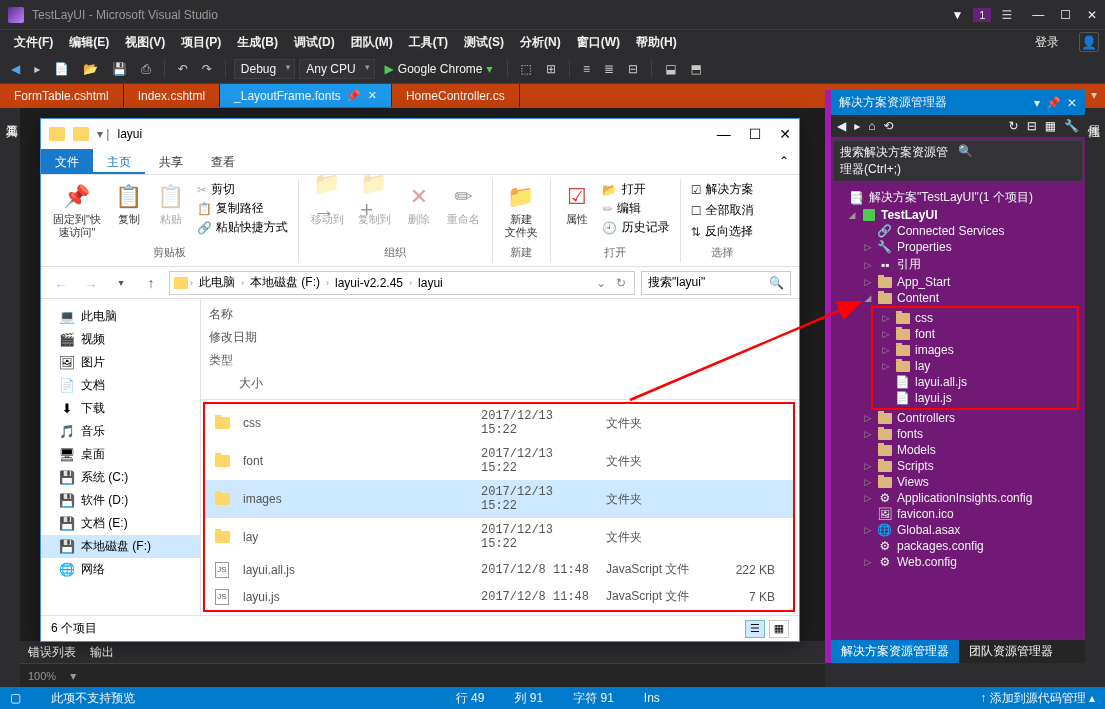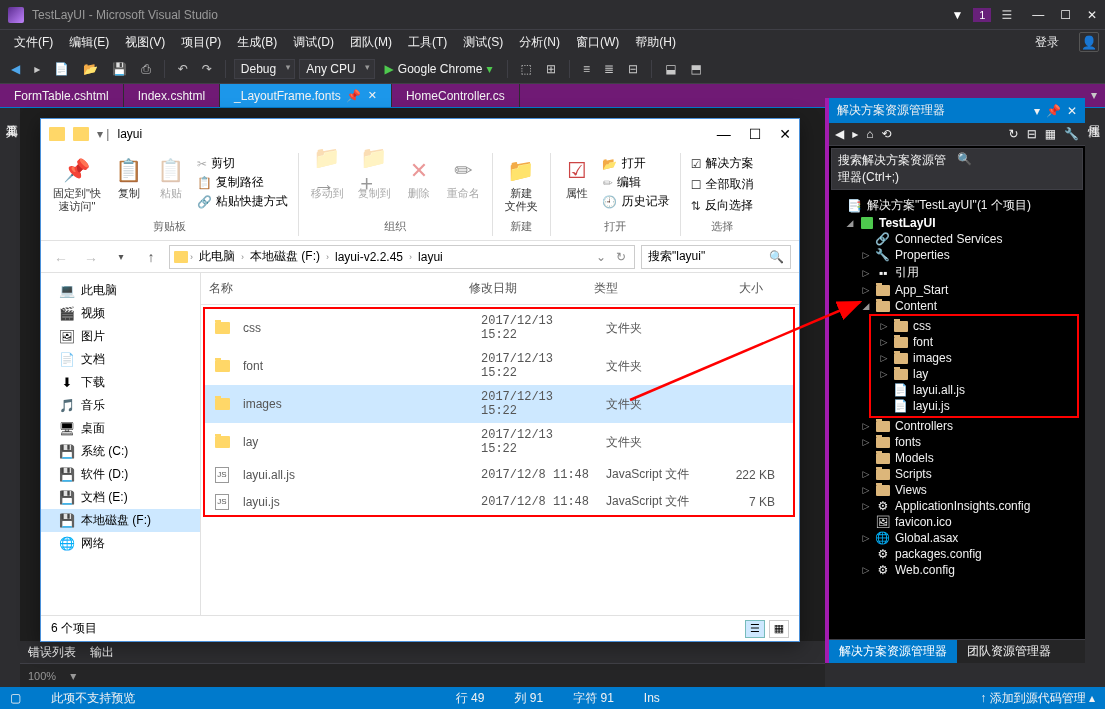--- a/index.html
+++ b/index.html
@@ -6,38 +6,38 @@
 body{background:#2d2d30;width:1105px;height:709px;overflow:hidden;position:relative;}
 .titlebar{height:30px;background:#2d2d30;display:flex;align-items:center;padding:0 8px;border-bottom:1px solid #3f3f46;}
 .vs-logo{width:16px;height:16px;background:linear-gradient(135deg,#5c2d91,#c084fc);border-radius:2px;margin-right:8px;}
 .title-text{color:#999;font-size:12px;}
 .titlebar-right{margin-left:auto;display:flex;align-items:center;gap:10px;}
 .flag-badge{background:#68217a;color:#fff;padding:1px 6px;font-size:11px;}
 .quick-launch{background:#333337;border:1px solid #3f3f46;padding:2px 6px;width:200px;color:#999;font-size:11px;}
 .win-btns{display:flex;gap:16px;margin-left:10px;color:#f1f1f1;}
 .win-btn{cursor:pointer;font-size:12px;}
 .menubar{height:24px;display:flex;align-items:center;padding:0 6px;gap:0;}
-.menu-item{padding:3px 8px;color:#f1f1f1;cursor:pointer;}
+.menu-item{padding:3px 8px;color:#f1f1f1;cursor:pointer;font-weight:bold;}
 .login-btn{margin-left:auto;padding:3px 12px;color:#e5e5e5;}
 .avatar{width:20px;height:20px;border:1px solid #555;border-radius:2px;margin-left:8px;display:inline-flex;align-items:center;justify-content:center;font-size:13px;}
 .toolbar{height:30px;background:#2d2d30;border-bottom:1px solid #3f3f46;display:flex;align-items:center;padding:0 6px;gap:4px;}
 .tb-btn{padding:3px 5px;color:#c8c8c8;cursor:pointer;display:inline-flex;align-items:center;}
 .tb-sep{width:1px;height:18px;background:#3f3f46;margin:0 4px;}
 .tb-dropdown{background:#333337;border:1px solid #3f3f46;padding:2px 18px 2px 6px;color:#f1f1f1;position:relative;}
 .tb-dropdown::after{content:"▾";position:absolute;right:4px;top:2px;color:#999;font-size:9px;}
 .play-btn{color:#4ec94e;display:inline-flex;align-items:center;gap:4px;padding:2px 6px;}
-.tabbar{height:24px;background:#701a75;display:flex;align-items:stretch;border-bottom:1px solid #007acc;}
+.tabbar{height:24px;background:#c2410c;display:flex;align-items:stretch;border-bottom:1px solid #007acc;}
 .tab{padding:4px 14px;color:#969696;border-right:1px solid #2d2d30;cursor:pointer;display:flex;align-items:center;gap:6px;}
 .tab.active{background:#1c97ea;color:#fff;}
 .tab-close{font-size:11px;}
 .side-tab{writing-mode:vertical-lr;background:#2d2d30;padding:8px 3px;color:#f1f1f1;border-right:1px solid #3f3f46;position:absolute;left:0;top:108px;}
 .side-tab-r{writing-mode:vertical-lr;background:#2d2d30;padding:8px 3px;color:#f1f1f1;position:absolute;right:0;top:108px;}
 .main-area{position:absolute;left:20px;top:108px;right:280px;bottom:46px;background:#1e1e1e;}
 .editor-gutter{position:absolute;left:0;top:0;width:60px;height:20px;background:#1e1e1e;color:#2b91af;font-size:11px;padding:2px 4px;}
-.solution-panel{position:absolute;right:20px;top:90px;width:260px;bottom:46px;background:#000000;border-left:4px solid #a21caf;display:flex;flex-direction:column;margin-top:8px;}
+.solution-panel{position:absolute;right:20px;top:90px;width:260px;bottom:46px;background:#701a75;border-left:6px solid #a21caf;display:flex;flex-direction:column;}
 .panel-title{background:#007acc;color:#fff;padding:4px 8px;display:flex;align-items:center;font-size:12px;}
 .panel-title-right{margin-left:auto;display:flex;gap:6px;}
 .panel-toolbar{background:#2d2d30;padding:4px 6px;display:flex;align-items:center;gap:8px;color:#f1f1f1;border-bottom:1px solid #3f3f46;}
 .panel-toolbar .sp{flex:1;}
 .panel-search{background:#333337;border:1px solid #3f3f46;padding:3px 6px;color:#999;margin:2px;font-size:11px;display:flex;}
 .panel-search span{flex:1;}
 .tree{padding:4px 0;overflow:auto;flex:1;}
 .tree-row{display:flex;align-items:center;padding:1px 4px;gap:4px;white-space:nowrap;cursor:pointer;}
 .tree-arrow{width:10px;color:#999;font-size:9px;display:inline-block;text-align:center;}
 .tree-icon{width:16px;height:14px;display:inline-flex;align-items:center;justify-content:center;}
@@ -83,21 +83,21 @@
 .addr-bar{flex:1;border:1px solid #ccc;height:24px;display:flex;align-items:center;padding:0 4px;gap:2px;}
 .addr-seg{padding:2px 4px;color:#000;cursor:pointer;display:flex;align-items:center;gap:2px;}
 .addr-sep{color:#888;font-size:9px;}
 .search-box{width:150px;border:1px solid #ccc;height:24px;display:flex;align-items:center;padding:0 6px;color:#888;}
 .exp-body{flex:1;display:flex;overflow:hidden;}
 .exp-nav{width:160px;border-right:1px solid #e1e1e1;padding:6px 0;overflow:auto;}
 .nav-item{display:flex;align-items:center;gap:6px;padding:3px 8px 3px 18px;cursor:pointer;color:#000;}
 .nav-item.sel{background:#cde8ff;}
 .nav-icn{width:16px;height:16px;display:flex;align-items:center;justify-content:center;font-size:13px;}
 .exp-list{flex:1;display:flex;flex-direction:column;}
-.list-header{display:flex;border-bottom:1px solid #e5e5e5;padding:4px 0;}
+.list-header{display:flex;border-bottom:1px solid #e5e5e5;padding:4px 0;flex-direction:column;}
 .col{padding:3px 8px;color:#555;font-size:12px;}
 .col-name{width:260px;}
 .col-date{width:125px;font-family:Liberation Mono, monospace;}
 .col-type{width:115px;}
 .col-size{width:70px;text-align:right;}
 .list-body{flex:1;padding:0;position:relative;}
 .list-redbox{border:2px solid #ff0000;margin:2px 4px 2px 2px;}
 .file-row{display:flex;align-items:center;padding:2px 0;cursor:pointer;}
 .file-row.sel{background:#cde8ff;}
 .fr-icn{width:18px;margin-left:8px;margin-right:4px;display:flex;align-items:center;justify-content:center;}
@@ -394,20 +394,27 @@
   <div class="exp-title">
     <span class="exp-folder-sm"></span>
     <span class="exp-folder-sm"></span>
     <span style="color:#666">▾ |</span>
     <span class="exp-title-txt">layui</span>
     <div class="exp-winbtns">
       <span class="exp-winbtn">—</span>
       <span class="exp-winbtn">☐</span>
       <span class="exp-winbtn">✕</span>
     </div>
+  </div>
+  <div class="exp-ribbon-tabs">
+    <div class="ribbon-tab file">文件</div>
+    <div class="ribbon-tab active">主页</div>
+    <div class="ribbon-tab">共享</div>
+    <div class="ribbon-tab">查看</div>
+    <span style="margin-left:auto;padding:5px 10px;cursor:pointer">⌃</span>
   </div>
   <div class="exp-ribbon">
     <div class="ribbon-group">
       <div class="ribbon-btns">
         <div class="ribbon-btn">
             <div class="ribbon-icn">📌</div>
             <div class="ribbon-btn-lbl" style="white-space:pre">固定到"快
 速访问"</div>
           </div>
         <div class="ribbon-btn">

